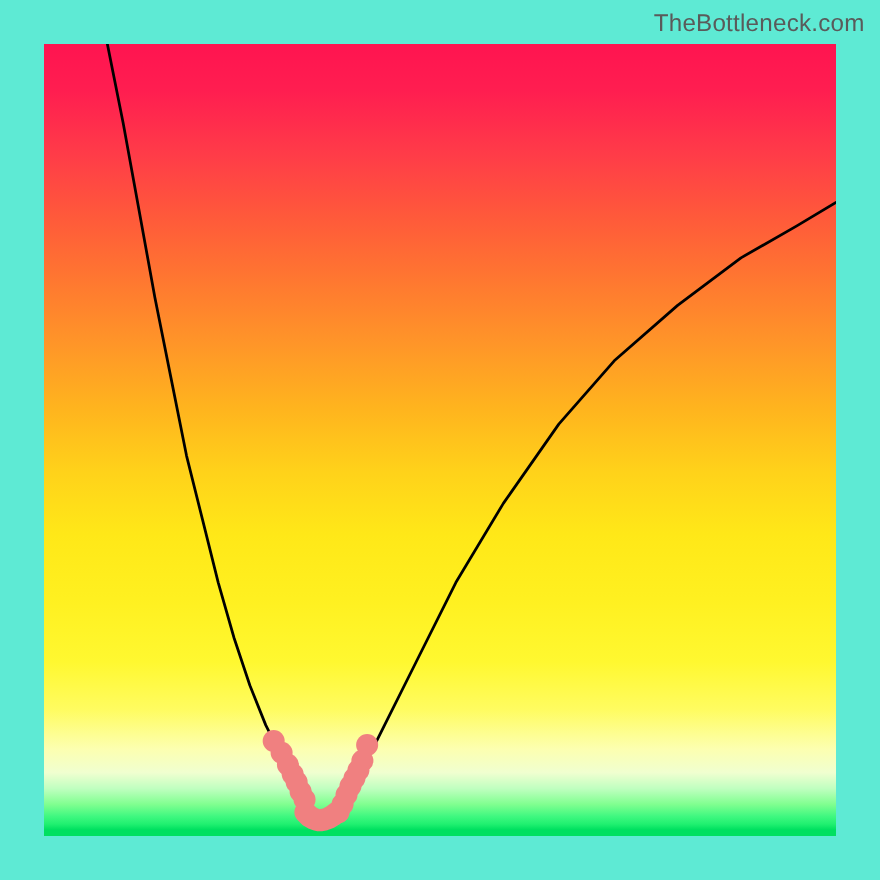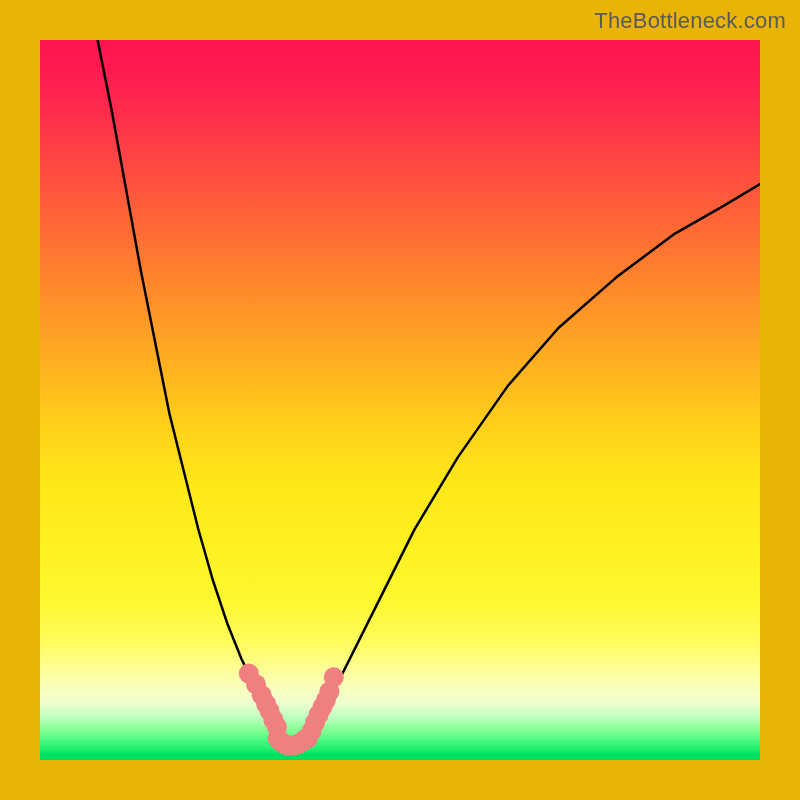--- a/index.html
+++ b/index.html
@@ -1,21 +1,21 @@
 <!DOCTYPE html>
 <html><head>
 <meta charset="utf-8">
 <style>
   * { margin: 0; padding: 0; box-sizing: border-box; }
   html, body { width: 800px; height: 800px; overflow: hidden; background: #000; }
   .chart-container {
     position: relative;
     width: 800px;
     height: 800px;
-    background: #eab308;
+    background: #5eead4;
   }
   .plot-area {
     position: absolute;
     left: 40px;
     top: 40px;
     width: 720px;
     height: 720px;
     background: linear-gradient(to bottom,
       #ff1450 0%,
       #ff1e50 6%,

